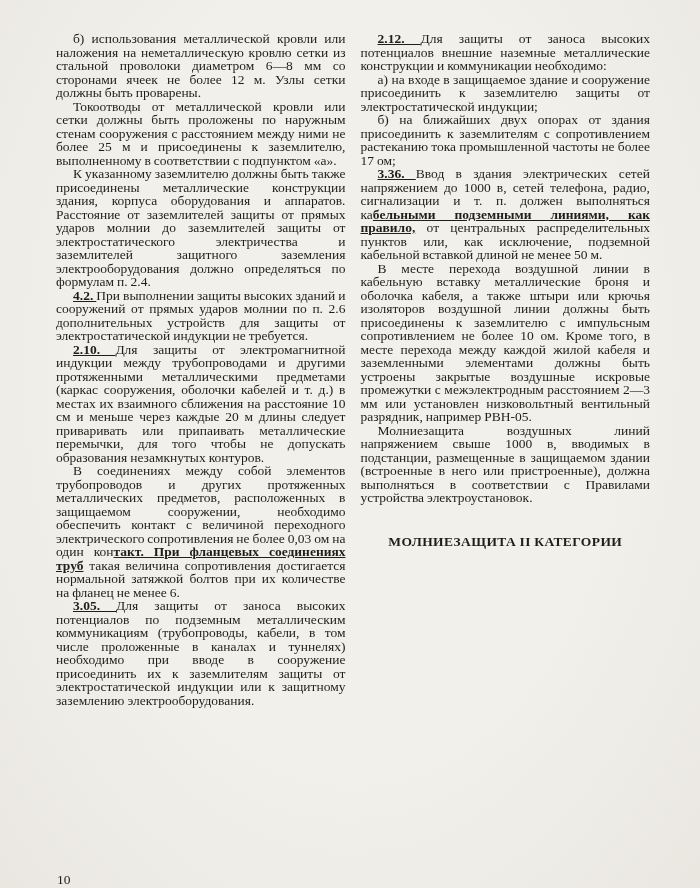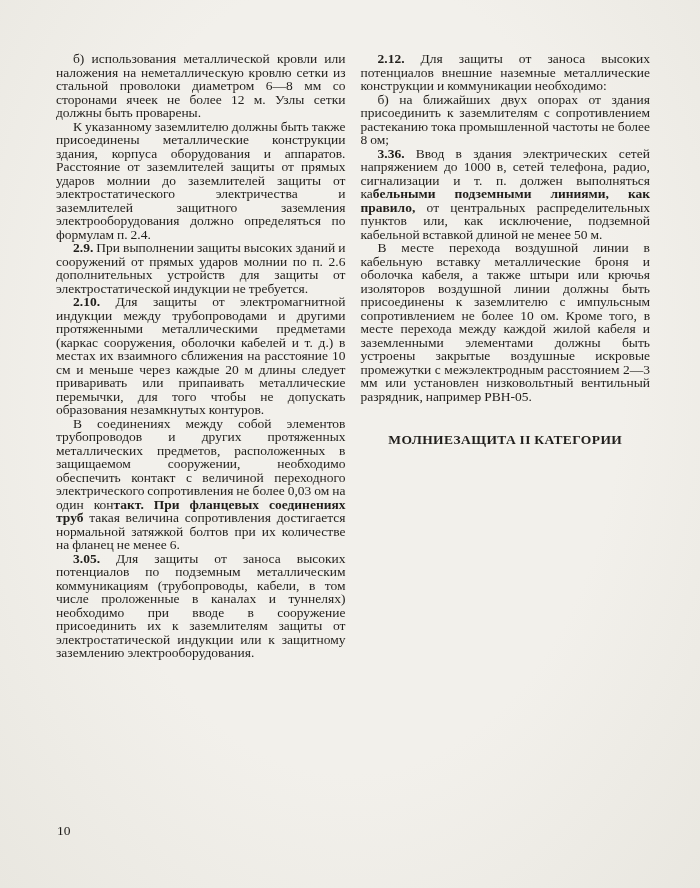--- a/index.html
+++ b/index.html
@@ -6,60 +6,63 @@
   html, body { margin: 0; padding: 0; }
   body {
     width: 700px; height: 888px;
     background: var(--paper, #f1efea);
     font-family: "Liberation Serif", "DejaVu Serif", serif;
     color: var(--ink, #201e1b);
   }
   .page {
     position: relative;
     width: 700px; height: 888px;
-    padding: 52px 50px 40px 56px;
+    padding: 32px 50px 40px 56px;
     overflow: hidden;
     background: radial-gradient(ellipse at 50% 42%, var(--paper, #f2f0eb) 55%, #e9e7e0 100%);
   }
   .columns { display: flex; gap: 15px; }
   .col {
     width: 290px;
     font-size: 13.5px;
     line-height: 13.5px;
     text-align: justify;
     hyphens: auto; -webkit-hyphens: auto;
     word-spacing: -0.4px;
   }
   .para { margin: 0; text-indent: 17px; }
   .heading {
     font-size: 13.5px; line-height: 14px;
     font-weight: bold; text-align: center; text-indent: 0;
     margin: 30px 0 29px; letter-spacing: 0.4px;
   }
-  b { font-weight: bold; }
+  b { font-weight: bold; text-decoration: underline; }
   .page-number {
-    position: absolute; left: 57px; top: 823px;
+    position: absolute; left: 57px; top: 872px;
     font-size: 13.5px;
   }
 </style>
 </head>
 <body>
 
 <div class="page">
   <div class="columns">
     <div class="col" lang="ru">
         <p class="para">б) использования металлической кровли или наложения на неметаллическую кровлю сетки из стальной проволоки диаметром 6—8 мм со сторонами ячеек не более 12 м. Узлы сетки должны быть проварены.</p>
+        <p class="para">Токоотводы от металлической кровли или сетки должны быть проложены по наружным стенам сооружения с расстоянием между ними не более 25 м и присоединены к заземлителю, выполненному в соответствии с подпунктом «а».</p>
         <p class="para">К указанному заземлителю должны быть также присоединены металлические конструкции здания, корпуса оборудования и аппаратов. Расстояние от заземлителей защиты от прямых ударов молнии до заземлителей защиты от электростатического электричества и заземлителей защитного заземления электрооборудования должно определяться по формулам п. 2.4.</p>
-        <p class="para"><b>2.9. </b>При выполнении защиты высоких зданий и сооружений от прямых ударов молнии по п. 2.6 дополнительных устройств для защиты от электростатической индукции не требуется.</p>
+        <p class="para"><b>4.2. </b>При выполнении защиты высоких зданий и сооружений от прямых ударов молнии по п. 2.6 дополнительных устройств для защиты от электростатической индукции не требуется.</p>
         <p class="para"><b>2.10. </b>Для защиты от электромагнитной индукции между трубопроводами и другими протяженными металлическими предметами (каркас сооружения, оболочки кабелей и т. д.) в местах их взаимного сближения на расстояние 10 см и меньше через каждые 20 м длины следует приваривать или припаивать металлические перемычки, для того чтобы не допускать образования незамкнутых контуров.</p>
         <p class="para">В соединениях между собой элементов трубопроводов и других протяженных металлических предметов, расположенных в защищаемом сооружении, необходимо обеспечить контакт с величиной переходного электрического сопротивления не более 0,03 ом на один кон<b>такт. При фланцевых соединениях труб</b> такая величина сопротивления достигается нормальной затяжкой болтов при их количестве на фланец не менее 6.</p>
         <p class="para"><b>3.05. </b>Для защиты от заноса высоких потенциалов по подземным металлическим коммуникациям (трубопроводы, кабели, в том числе проложенные в каналах и туннелях) необходимо при вводе в сооружение присоединить их к заземлителям защиты от электростатической индукции или к защитному заземлению электрооборудования.</p>
       </div>
     <div class="col" lang="ru">
         <p class="para"><b>2.12. </b>Для защиты от заноса высоких потенциалов внешние наземные металлические конструкции и коммуникации необходимо:</p>
-        <p class="para">б) на ближайших двух опорах от здания присоединить к заземлителям с сопротивлением растеканию тока промышленной частоты не более 8 ом;</p>
+        <p class="para">а) на входе в защищаемое здание и сооружение присоединить к заземлителю защиты от электростатической индукции;</p>
+        <p class="para">б) на ближайших двух опорах от здания присоединить к заземлителям с сопротивлением растеканию тока промышленной частоты не более 17 ом;</p>
         <p class="para"><b>3.36. </b>Ввод в здания электрических сетей напряжением до 1000 в, сетей телефона, радио, сигнализации и т. п. должен выполняться ка<b>бельными подземными линиями, как правило,</b> от центральных распределительных пунктов или, как исключение, подземной кабельной вставкой длиной не менее 50 м.</p>
         <p class="para">В месте перехода воздушной линии в кабельную вставку металлические броня и оболочка кабеля, а также штыри или крючья изоляторов воздушной линии должны быть присоединены к заземлителю с импульсным сопротивлением не более 10 ом. Кроме того, в месте перехода между каждой жилой кабеля и заземленными элементами должны быть устроены закрытые воздушные искровые промежутки с межэлектродным расстоянием 2—3 мм или установлен низковольтный вентильный разрядник, например РВН-05.</p>
+        <p class="para">Молниезащита воздушных линий напряжением свыше 1000 в, вводимых в подстанции, размещенные в защищаемом здании (встроенные в него или пристроенные), должна выполняться в соответствии с Правилами устройства электроустановок.</p>
         <h2 class="heading">МОЛНИЕЗАЩИТА II КАТЕГОРИИ</h2>
       </div>
   </div>
   <div class="page-number">10</div>
 </div>
 
 </body></html>

